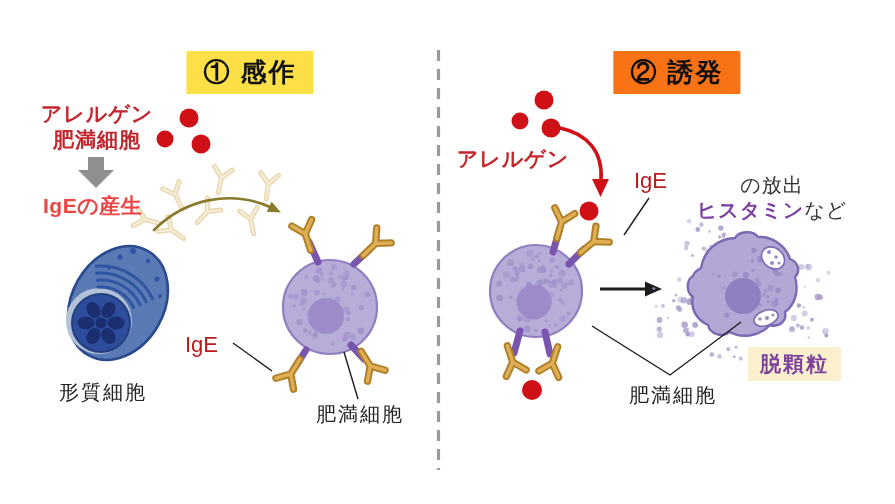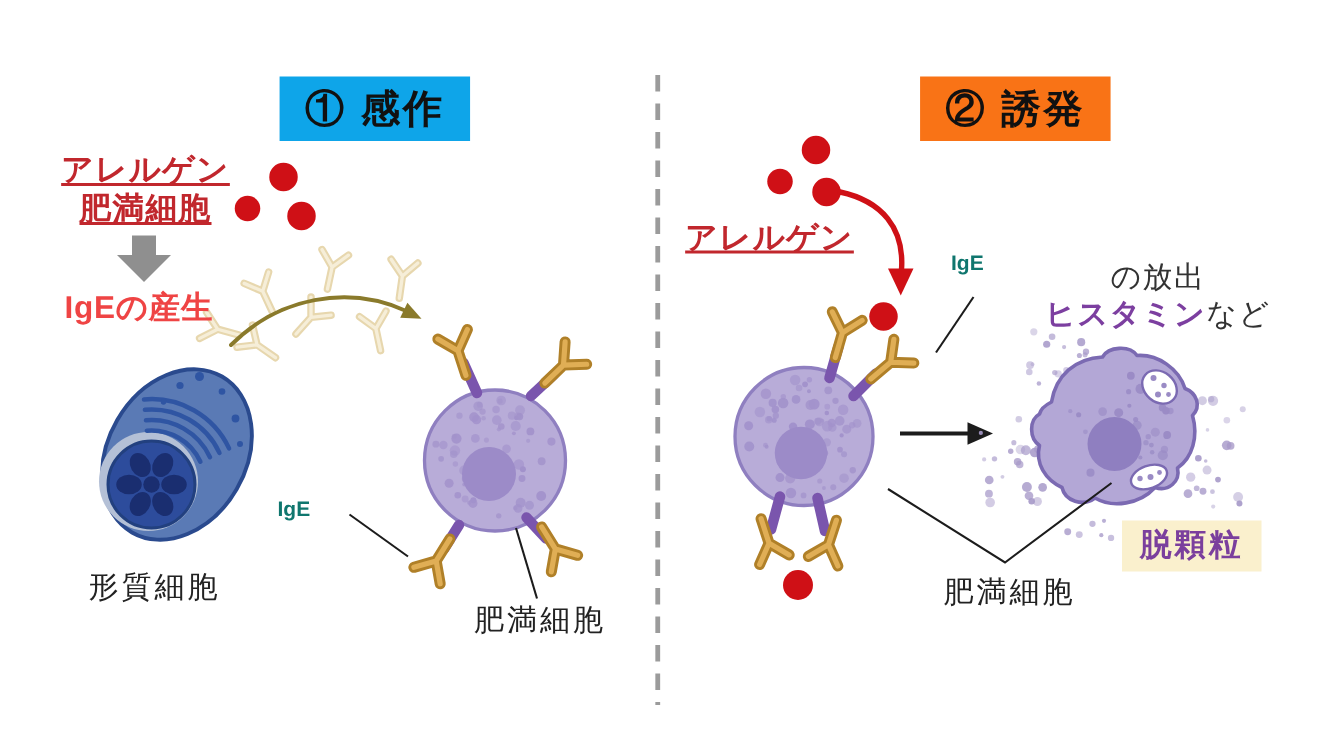--- a/index.html
+++ b/index.html
@@ -7,25 +7,25 @@
     position:relative;width:895px;height:504px;background:#ffffff;overflow:hidden;
     font-family:"Liberation Sans",sans-serif;
   }
   .canvas svg{position:absolute;left:0;top:0;}
   .lbl{position:absolute;line-height:1.25;white-space:nowrap;}
   .center{text-align:center;}
   .title{
     font-size:26px;font-weight:bold;color:#111;
     padding:5px 17px;letter-spacing:2px;
   }
-  .title-left{background:#0ea5e9;}
+  .title-left{background:#fde047;}
   .title-right{background:#f97316;}
-  .red-lbl{color:#c1272d;font-weight:bold;font-size:21px;letter-spacing:1px;text-decoration:underline;}
+  .red-lbl{color:#c1272d;font-weight:bold;font-size:21px;letter-spacing:1px;}
   .orange-lbl{color:#ef4444;font-weight:bold;font-size:21px;letter-spacing:0.5px;}
-  .ige-lbl{color:#0f766e;font-weight:bold;font-size:14px;}
+  .ige-lbl{color:#b91c1c;font-weight:normal;font-size:22px;}
   .cell-lbl{color:#222;font-size:20px;font-weight:500;letter-spacing:2px;}
   .histamine-lbl{font-size:20px;color:#333;letter-spacing:1px;}
   .histamine-lbl .purple{color:#7c3fa0;font-weight:bold;}
   .degran-lbl{
     background:#faf0cd;color:#7b3f9d;font-weight:bold;font-size:21px;
     padding:4px 12px;letter-spacing:2px;
   }
 </style>
 </head>
 <body>

